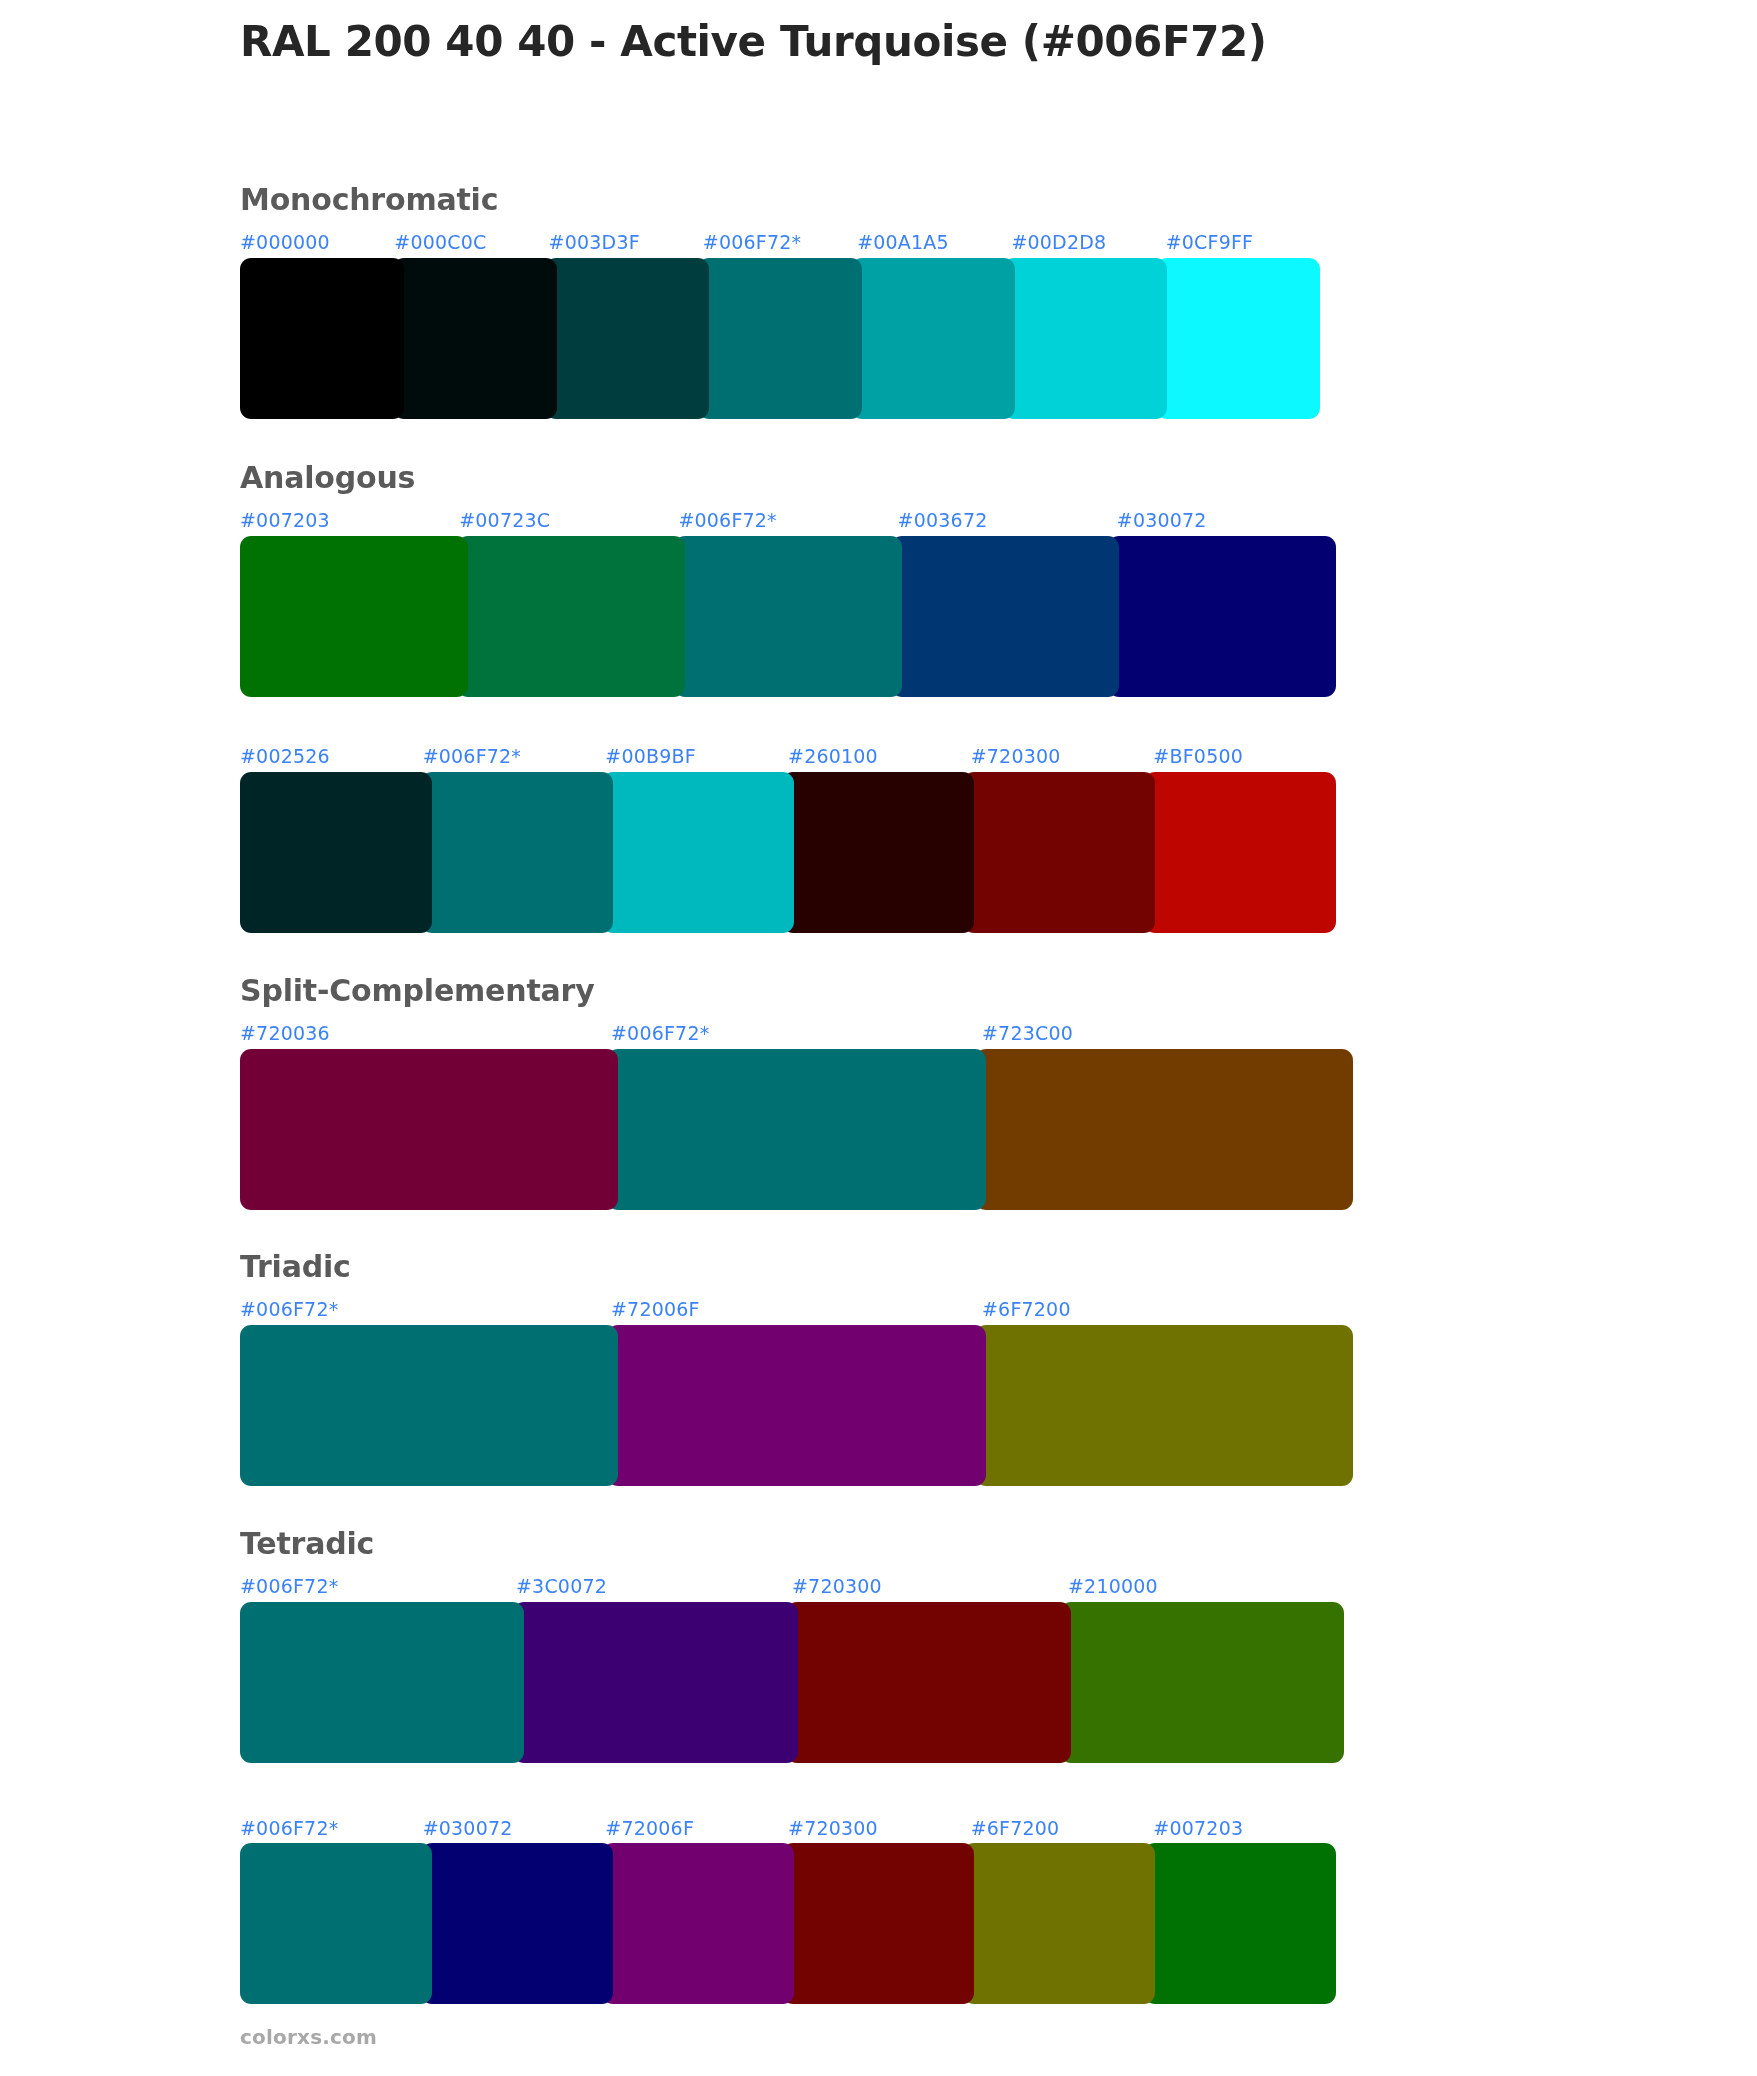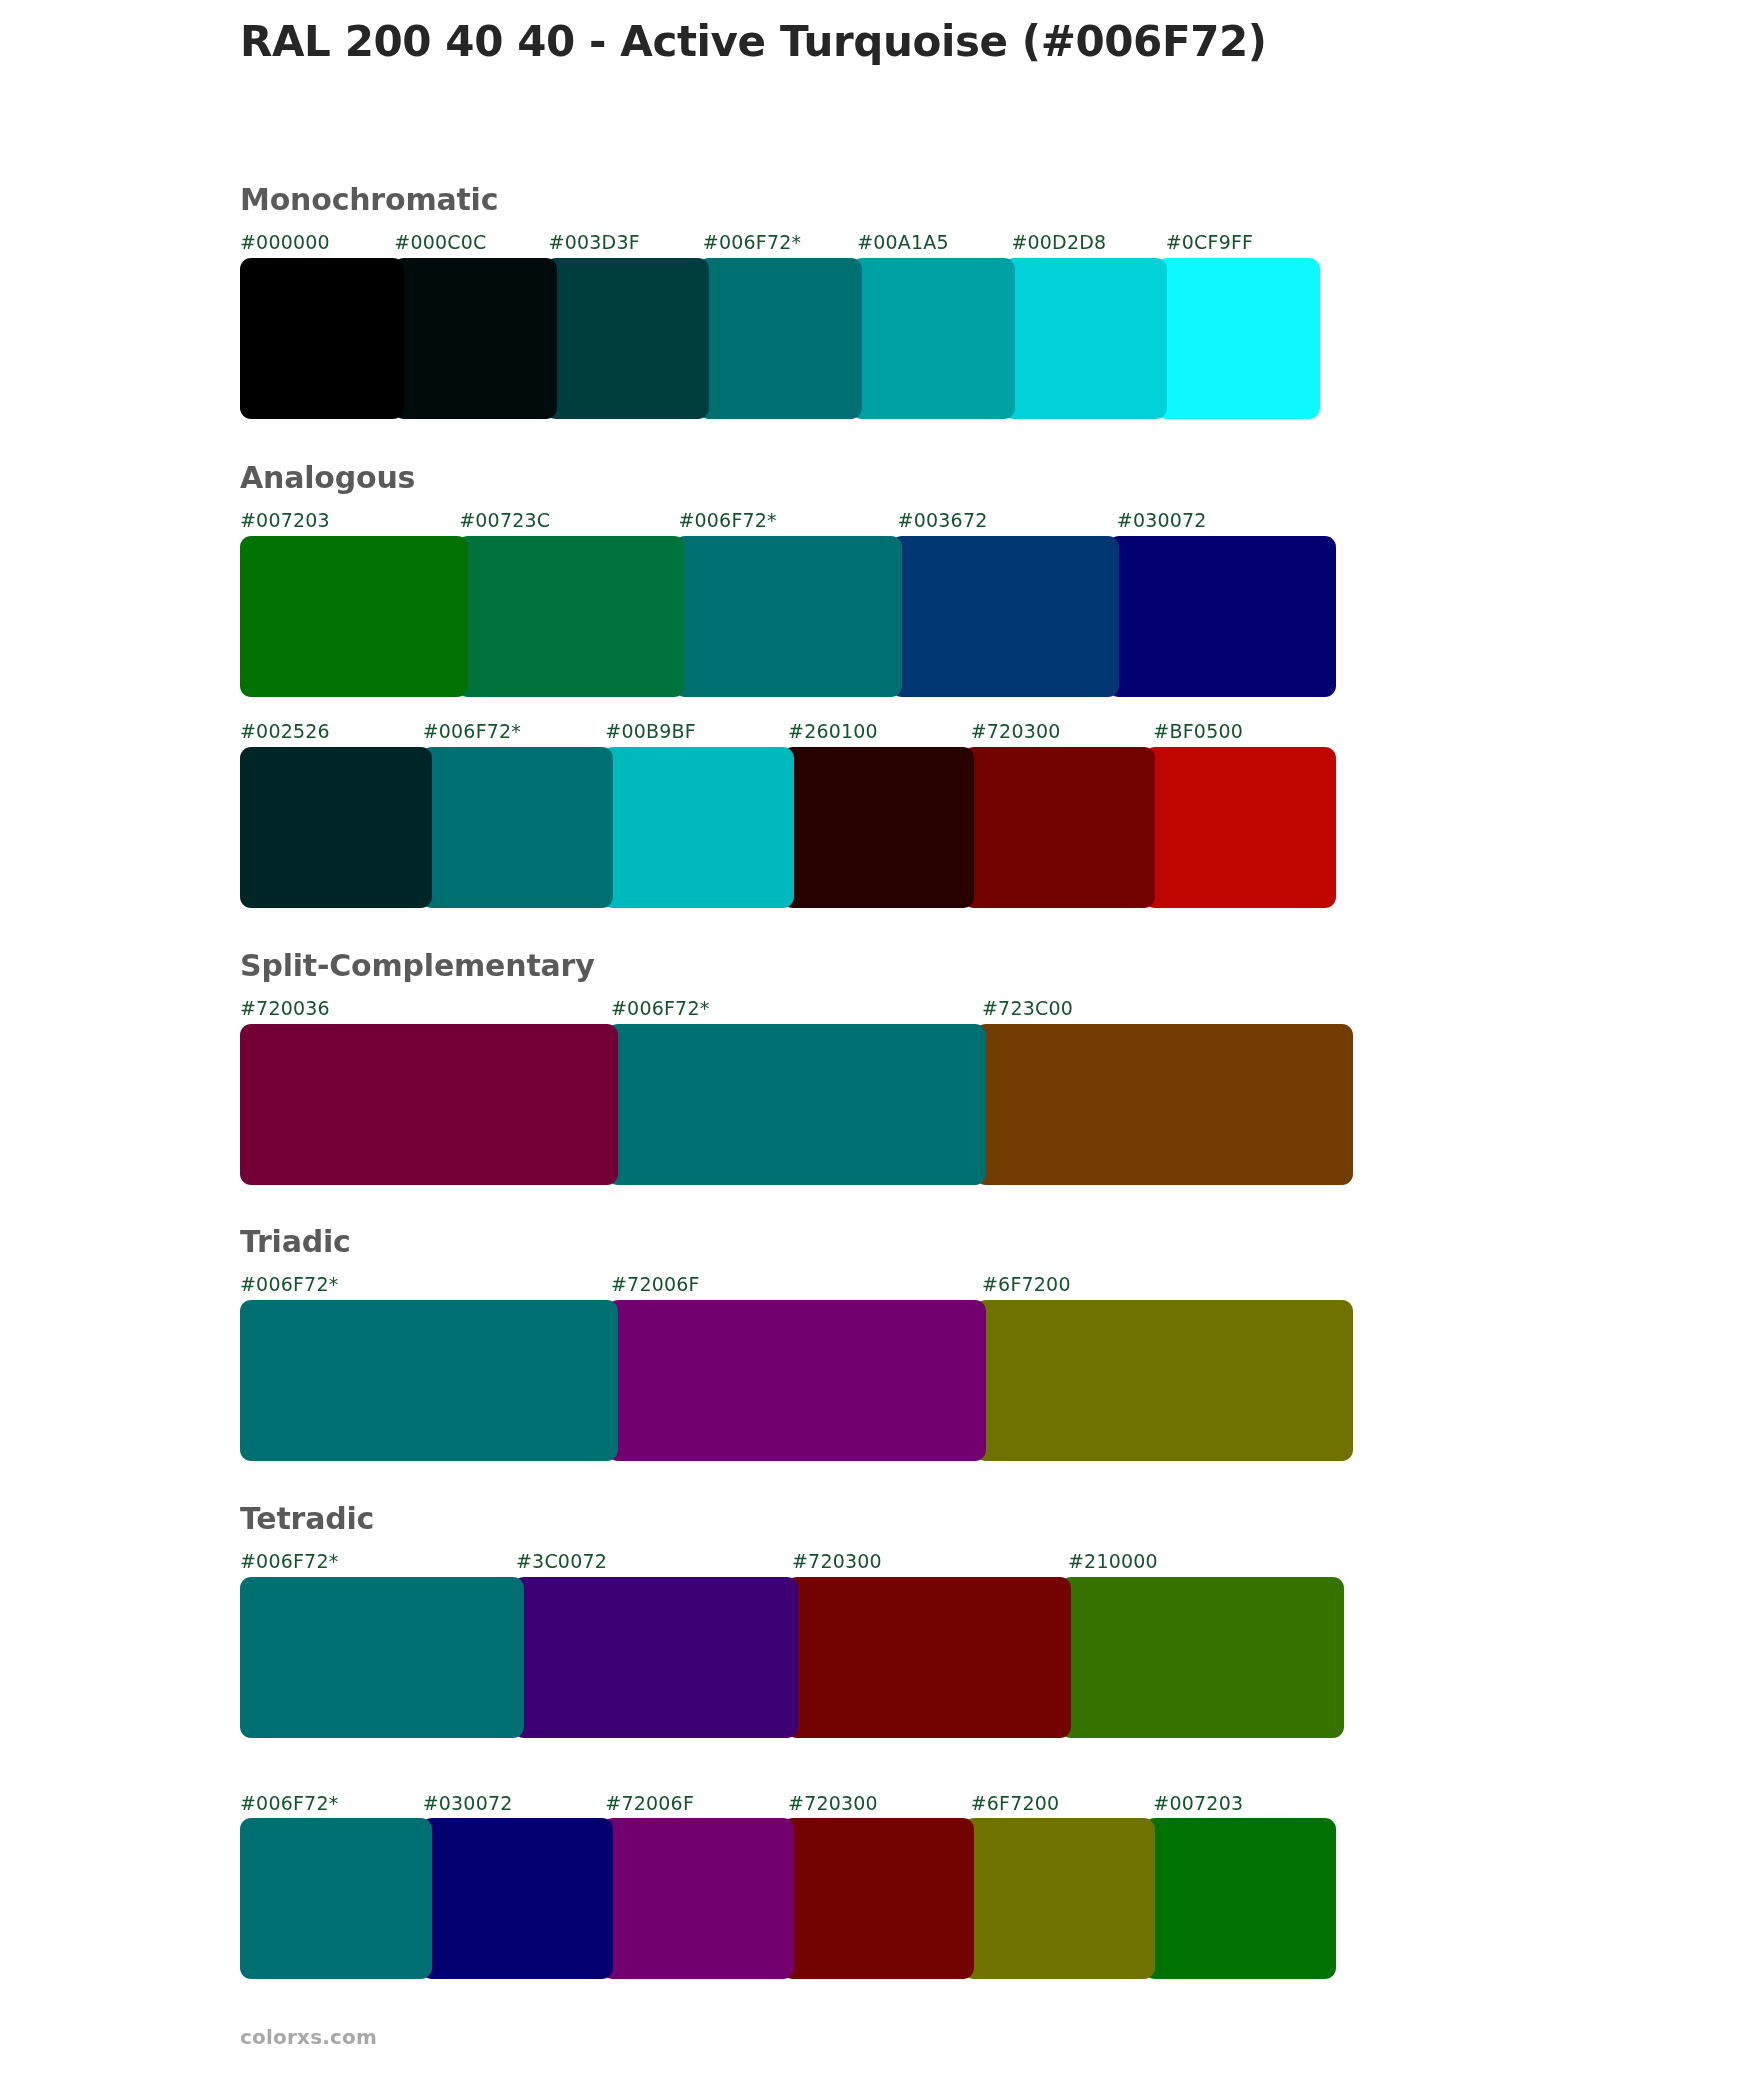--- a/index.html
+++ b/index.html
@@ -68,21 +68,21 @@
   .labels-row {
     position: relative;
     height: 27px;
     display: flex;
     flex-direction: row;
     width: 100%;
   }
   .swatch-label {
     font-size: 19px;
     font-weight: 400;
-    color: #14532d;
+    color: #3b82f6;
     line-height: 27px;
     white-space: nowrap;
     letter-spacing: 0.2px;
     box-sizing: border-box;
   }
   .swatches-row {
     position: relative;
     display: flex;
     flex-direction: row;
     width: 100%;
@@ -90,21 +90,21 @@
     margin-top: 1.6px;
   }
   .swatch {
     height: 161px;
     border-radius: 11.2px;
     box-sizing: border-box;
     flex: 1 1 0;
   }
   
   .section.mono      { margin-bottom: 44px; }
-  .section.analogous { margin-bottom: 21px; }
+  .section.analogous { margin-bottom: 46px; }
   .section.complementary { margin-bottom: 43px; }
   .section.split     { margin-bottom: 42px; }
   .section.triadic   { margin-bottom: 43px; }
   .section.tetradic  { margin-bottom: 52px; }
   .section.hexadic   { margin-bottom: 0; }
 
   
   .section.mono      .labels-row,
   .section.mono      .swatches-row      { width: 1080px; }
   .section.analogous .labels-row,

